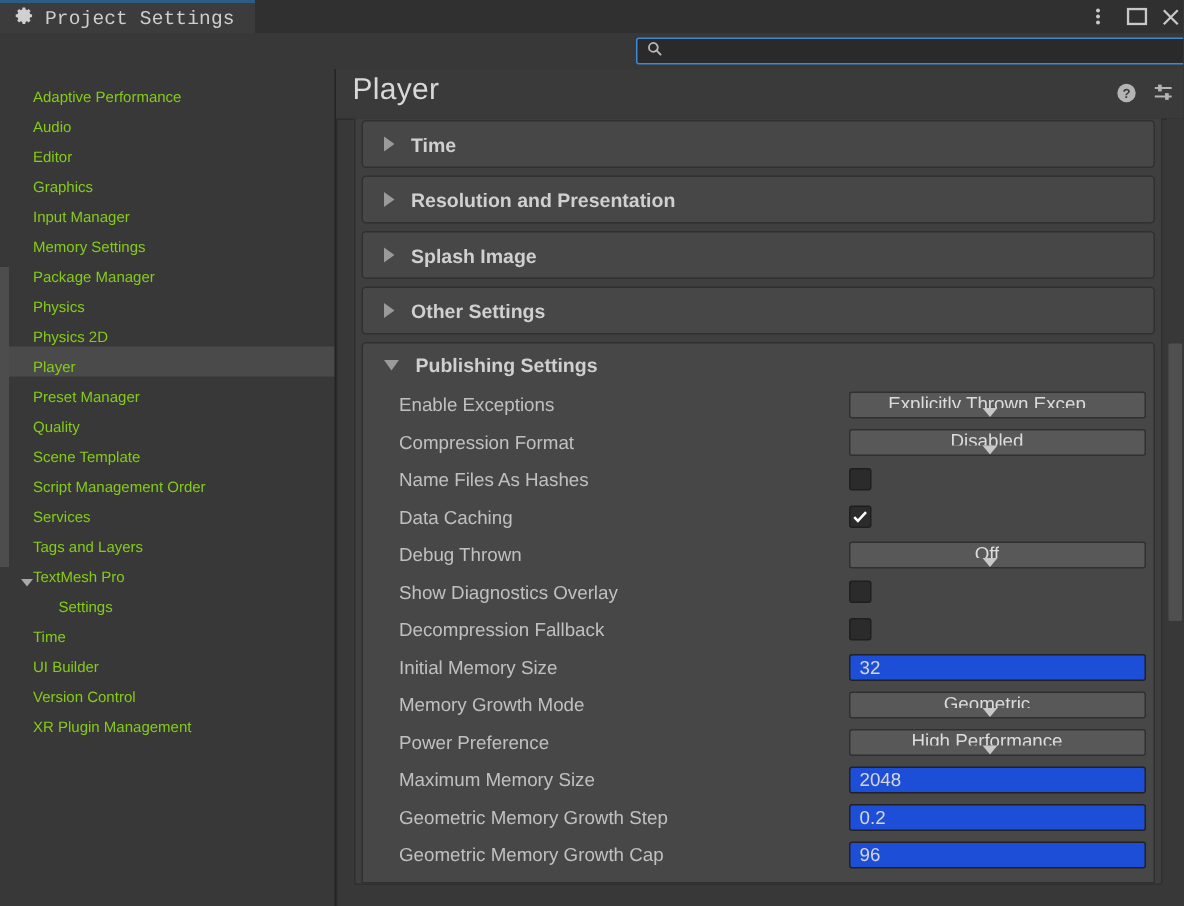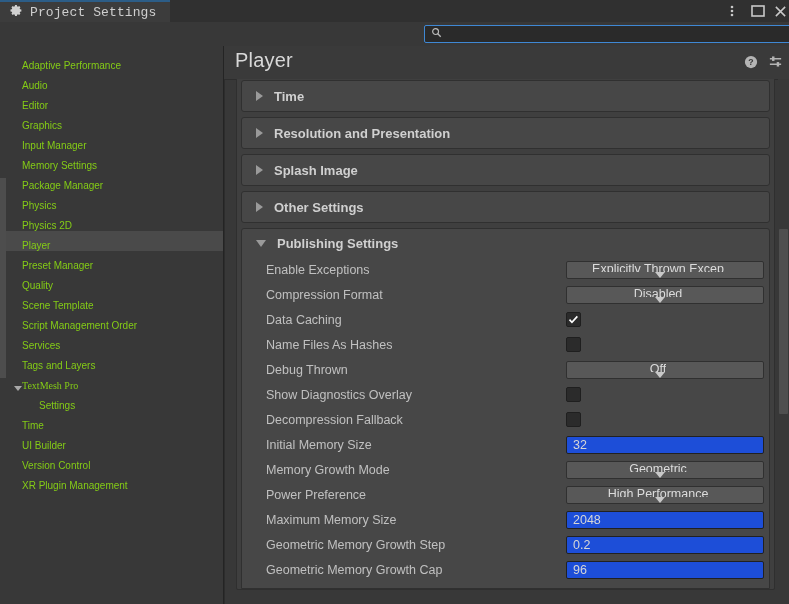--- a/index.html
+++ b/index.html
@@ -91,21 +91,21 @@
   .side-item.selected { background: #4a4a4a; }
   .side-item.child { padding-left: 33px; }
   .side-item .tri-open {
     position: absolute; left: 8px;
     width: 0; height: 0;
     border-left: 4.5px solid transparent;
     border-right: 4.5px solid transparent;
     border-top: 5.5px solid #a8a8a8;
   }
   .side-item .lbl { display:block; }
-  .side-item.has-tri { position: relative; font-family: Liberation Serif, serif; }
+  .side-item.has-tri { position: relative; }
 
   
   .content {
     position: absolute; left: 224px; top: 46px;
     width: 565px; height: 558px;
     background: #383838;
     overflow: hidden;
   }
   .content-header {
     position: absolute; left: 0; top: 0; width: 565px; height: 33px;
@@ -431,36 +431,36 @@
               <div class="prow">
                 <div class="plabel">Compression Format</div>
                 <div class="pfield">
                   <div class="dropdown">
                     <span class="dtext">Disabled</span>
                     <span class="caret"></span>
                   </div>
                 </div>
               </div>
               <div class="prow">
+                <div class="plabel">Name Files As Hashes</div>
+                <div class="pfield">
+                  <div class="checkbox"></div>
+                </div>
+              </div>
+              <div class="prow">
                 <div class="plabel">Data Caching</div>
                 <div class="pfield">
                   <div class="checkbox checked">
                     <svg class="tick" width="11" height="11" viewBox="0 0 12 12">
                       <path d="M1.6 6.2 L4.3 9 L10.2 2.6" stroke="#ffffff" stroke-width="1.8" fill="none"></path>
                     </svg>
                   </div>
                 </div>
               </div>
               <div class="prow">
-                <div class="plabel">Name Files As Hashes</div>
-                <div class="pfield">
-                  <div class="checkbox"></div>
-                </div>
-              </div>
-              <div class="prow">
                 <div class="plabel">Debug Thrown</div>
                 <div class="pfield">
                   <div class="dropdown">
                     <span class="dtext">Off</span>
                     <span class="caret"></span>
                   </div>
                 </div>
               </div>
               <div class="prow">
                 <div class="plabel">Show Diagnostics Overlay</div>

